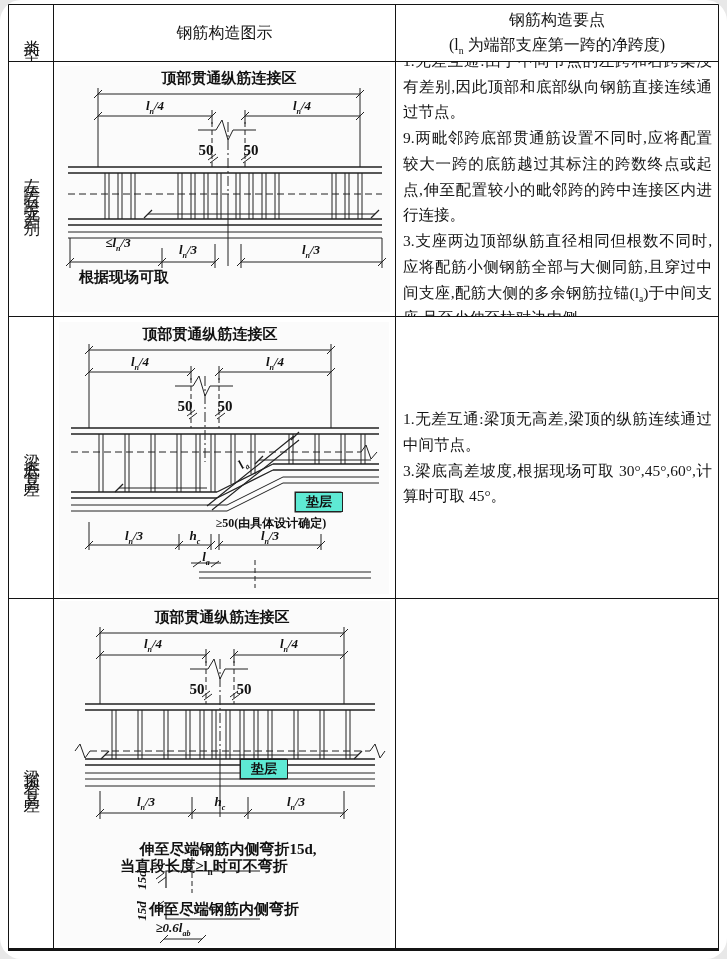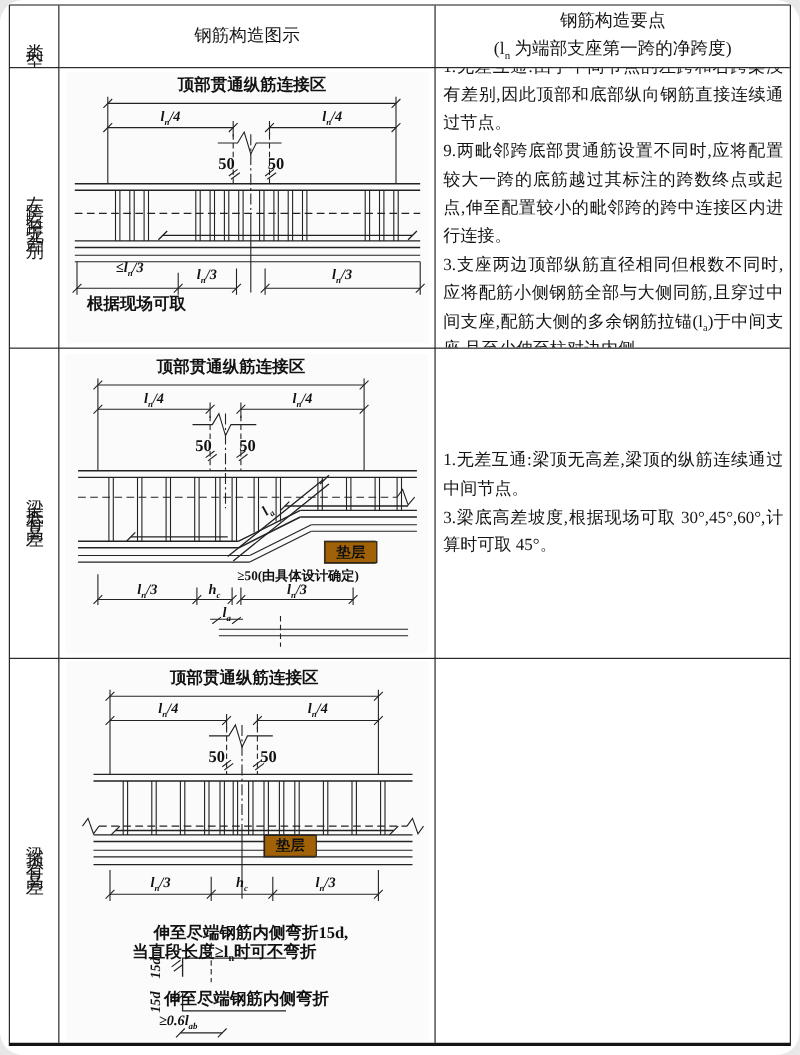--- a/index.html
+++ b/index.html
@@ -23,21 +23,21 @@
   .pts.toppack{justify-content:center;padding-top:3px;}
   .pts p{margin:0;}
   sub{font-size:0.62em;line-height:0;}
   .dia{position:relative;background:#fbfbfb;}
   .dia svg{position:absolute;left:0;top:0;}
   .dlabel{position:absolute;white-space:nowrap;transform:translateX(-50%);
           font-weight:bold;font-size:15px;color:#111;line-height:1.15;}
   .math{font-style:italic;font-weight:600;font-size:13px;
         font-family:"Liberation Serif","DejaVu Serif",serif;}
   .small{font-size:12px;}
-  .boxed{transform:none;border:1px solid #222;background:#a16207;text-align:center;
+  .boxed{transform:none;border:1px solid #222;background:#5eead4;text-align:center;
          padding:0 3px;font-size:13px;line-height:18px;}
   .rot{transform:translate(-50%,-50%) rotate(-90deg);}
   .diagla{transform:translate(-50%,-50%) rotate(-39deg);}
 </style>
 </head>
 <body>
 
 <div class="page">
  <div class="tbl">
 
@@ -254,18 +254,18 @@
       <div class="dlabel" style="left:184px;top:80px;">50</div>
       <div class="dlabel boxed" style="left:180px;top:158px;width:40px;">垫层</div>
       <div class="dlabel math" style="left:86px;top:194px;">l<sub>n</sub>/3</div>
       <div class="dlabel math" style="left:160px;top:194px;">h<sub>c</sub></div>
       <div class="dlabel math" style="left:236px;top:194px;">l<sub>n</sub>/3</div>
       <div class="dlabel" style="left:168px;top:240px;">伸至尽端钢筋内侧弯折15d,</div>
       <div class="dlabel" style="left:144px;top:257px;">当直段长度≥l<sub>n</sub>时可不弯折</div>
       <div class="dlabel math rot" style="left:82px;top:279px;">15d</div>
       <div class="dlabel math rot" style="left:82px;top:310px;">15d</div>
       <div class="dlabel" style="left:164px;top:300px;text-align:center;">伸至尽端钢筋内侧弯折</div>
-      <div class="dlabel math" style="left:102px;top:320px;text-align:center;">≥0.6l<sub>ab</sub></div>
+      <div class="dlabel math" style="left:113px;top:320px;text-align:center;">≥0.6l<sub>ab</sub></div>
     </div>
   </div>
 
  </div>
 </div>
 
 </body></html>

